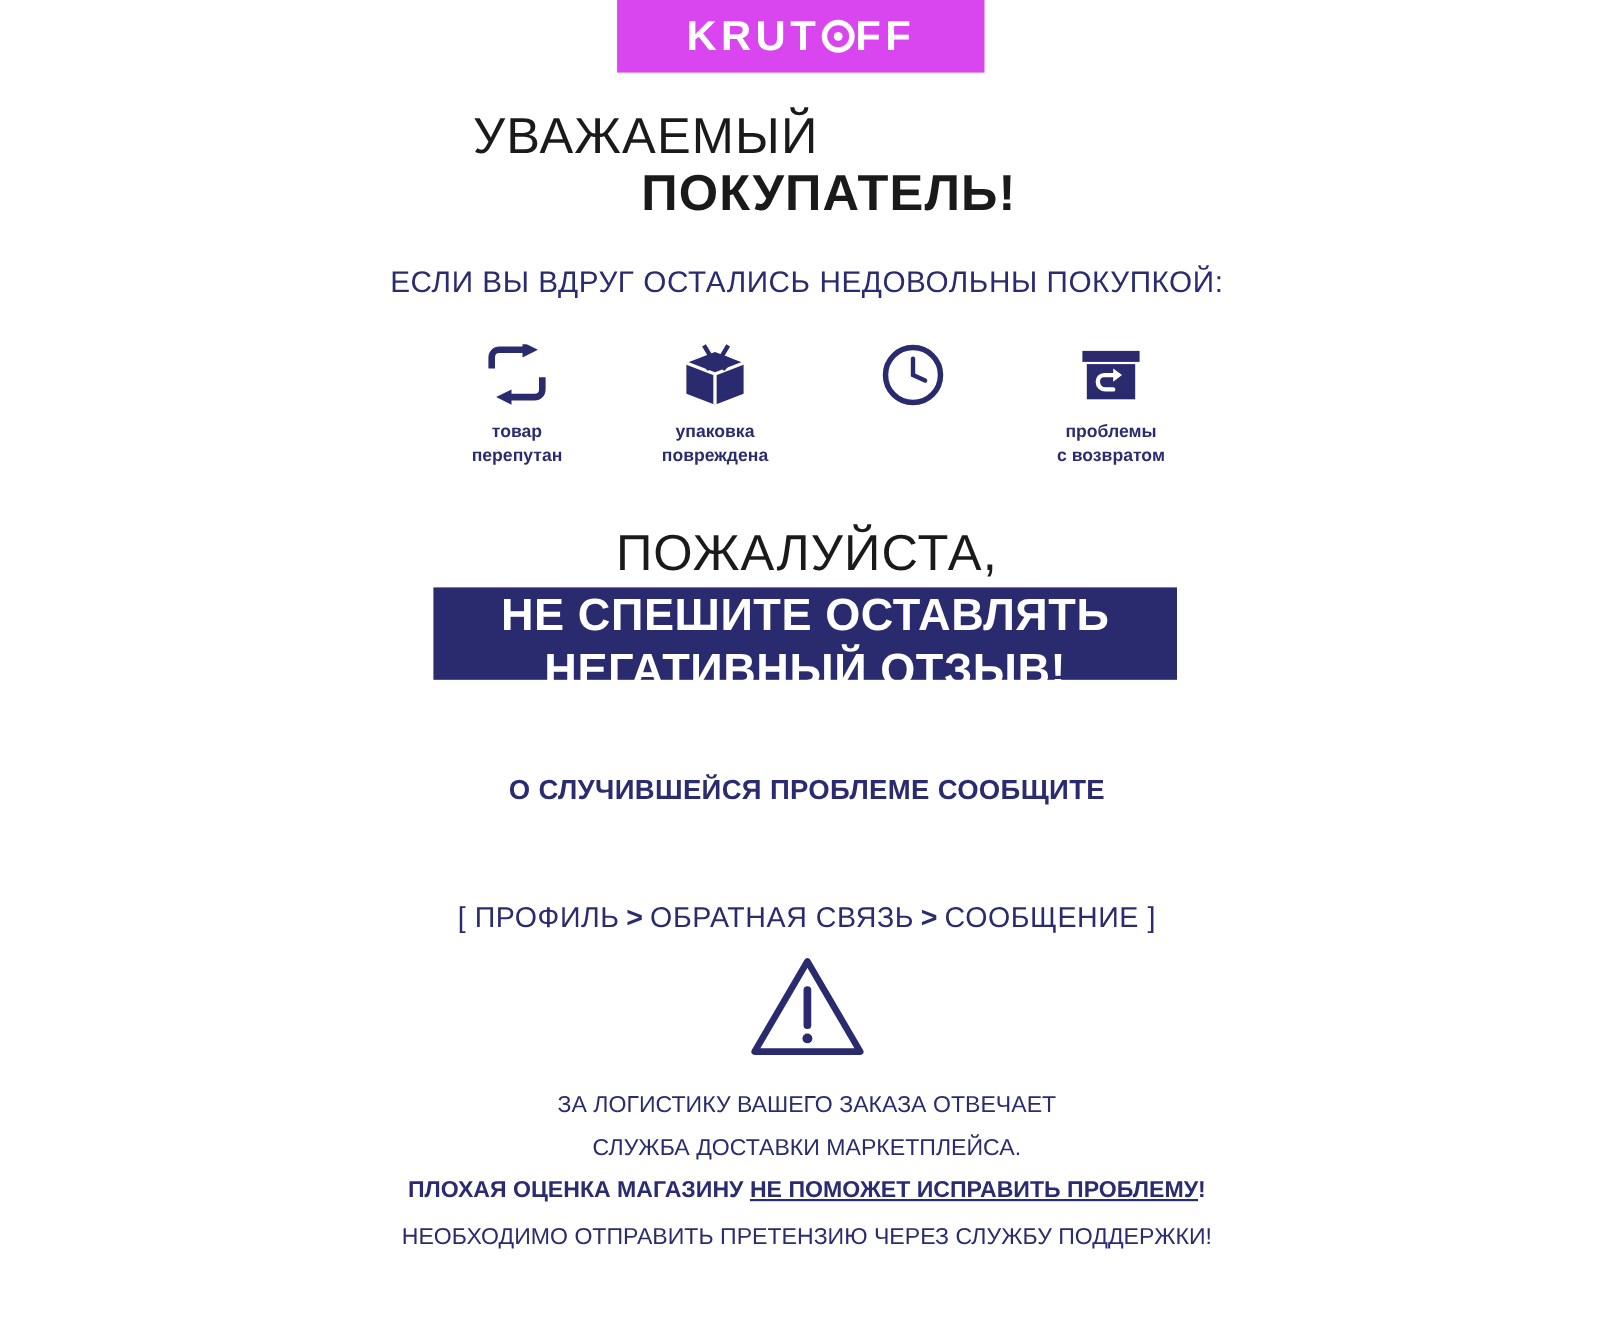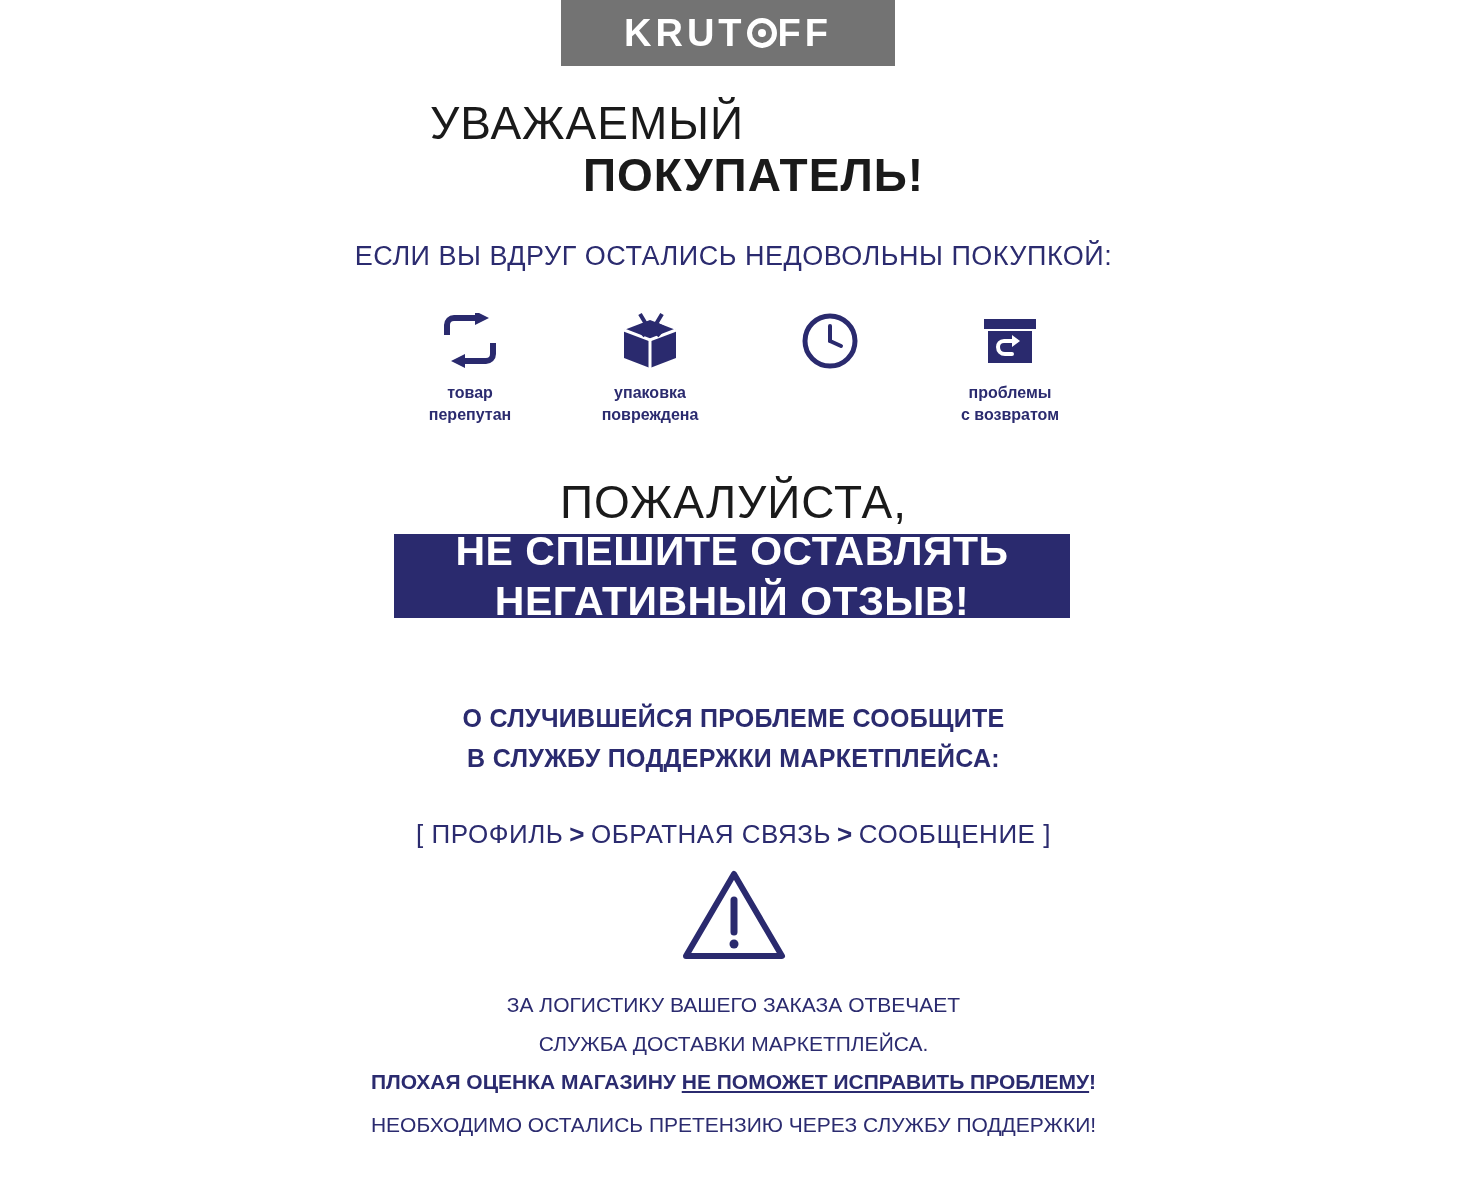--- a/index.html
+++ b/index.html
@@ -21,21 +21,21 @@
     background: #ffffff;
   }
 
   
   .logo-bar {
     position: absolute;
     top: 0;
     left: 561px;
     width: 334px;
     height: 66px;
-    background: #737373;
+    background: #d946ef;
     display: flex;
     align-items: center;
     justify-content: center;
   }
   .logo-text {
     color: #ffffff;
     font-size: 38px;
     font-weight: bold;
     letter-spacing: 4px;
     font-family: "Liberation Sans", sans-serif;
@@ -143,21 +143,21 @@
   .banner {
     position: absolute;
     top: 534px;
     left: 394px;
     width: 676px;
     height: 84px;
     background: #2a2a6e;
     display: flex;
     flex-direction: column;
     align-items: center;
-    justify-content: center;
+    justify-content: space-between;
   }
   .banner-line {
     color: #ffffff;
     font-size: 41px;
     font-weight: bold;
     letter-spacing: 0.5px;
     line-height: 1.22;
   }
 
   
@@ -302,34 +302,33 @@
   </div>
 
   <div class="h-pozh">ПОЖАЛУЙСТА,</div>
 
   <div class="banner">
     <div class="banner-line">НЕ СПЕШИТЕ ОСТАВЛЯТЬ</div>
     <div class="banner-line">НЕГАТИВНЫЙ ОТЗЫВ!</div>
   </div>
 
   <div class="sup-1">О СЛУЧИВШЕЙСЯ ПРОБЛЕМЕ СООБЩИТЕ</div>
-  <div class="sup-2">В СЛУЖБУ ПОДДЕРЖКИ МАРКЕТПЛЕЙСА:</div>
 
   <div class="path-line">
     <span>[ </span><span>ПРОФИЛЬ</span><span class="sep">&gt;</span><span>ОБРАТНАЯ СВЯЗЬ</span><span class="sep">&gt;</span><span>СООБЩЕНИЕ</span><span> ]</span>
   </div>
 
   <div class="warn">
     <svg width="108" height="96" viewBox="0 0 108 96" xmlns="http://www.w3.org/2000/svg">
       <path d="M54 8 L102 90 L6 90 Z" stroke="#2a2a6e" stroke-width="6" fill="none" stroke-linejoin="round"></path>
       <line x1="54" y1="34" x2="54" y2="66" stroke="#2a2a6e" stroke-width="7" stroke-linecap="round"></line>
       <circle cx="54" cy="78" r="4.5" fill="#2a2a6e"></circle>
     </svg>
   </div>
 
   <div class="foot foot-1">ЗА ЛОГИСТИКУ ВАШЕГО ЗАКАЗА ОТВЕЧАЕТ</div>
   <div class="foot foot-3">
     <span>ПЛОХАЯ ОЦЕНКА МАГАЗИНУ </span><u>НЕ ПОМОЖЕТ ИСПРАВИТЬ ПРОБЛЕМУ</u><span>!</span>
   </div>
   <div class="foot foot-2">СЛУЖБА ДОСТАВКИ МАРКЕТПЛЕЙСА.</div>
-  <div class="foot foot-4">НЕОБХОДИМО ОСТАЛИСЬ ПРЕТЕНЗИЮ ЧЕРЕЗ СЛУЖБУ ПОДДЕРЖКИ!</div>
+  <div class="foot foot-4">НЕОБХОДИМО ОТПРАВИТЬ ПРЕТЕНЗИЮ ЧЕРЕЗ СЛУЖБУ ПОДДЕРЖКИ!</div>
 
 </div>
 
 </body></html>

